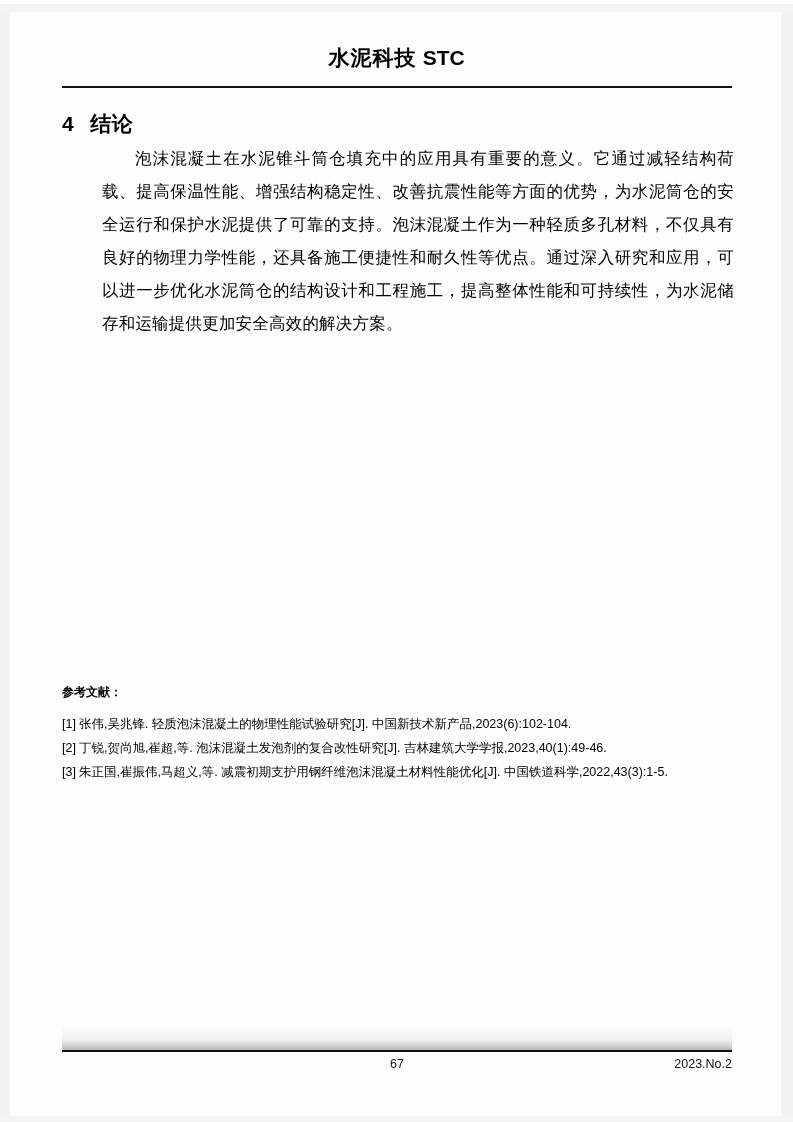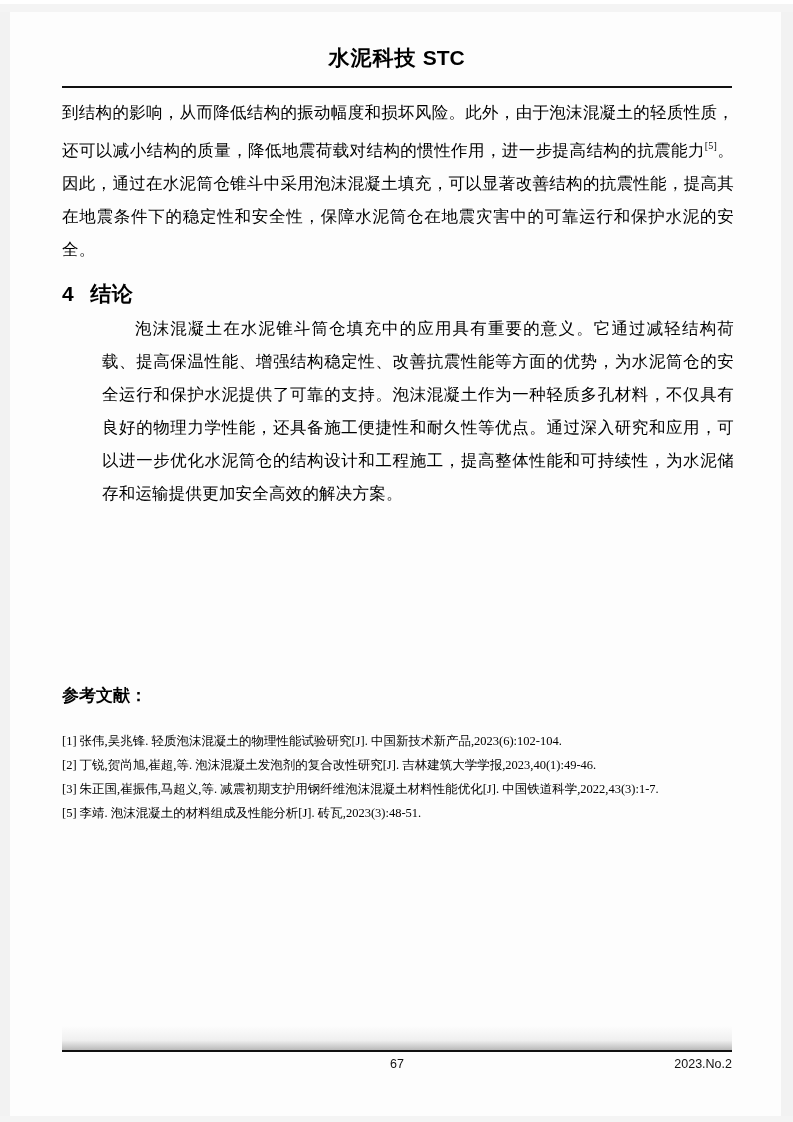--- a/index.html
+++ b/index.html
@@ -109,29 +109,29 @@
     margin-right: 16px;
   }
 
   .refs {
     position: absolute;
     left: 62px;
     top: 680px;
     width: 680px;
   }
   .refs-title {
-    font-size: 17px;
+    font-size: 12px;
     font-weight: bold;
     font-family: Liberation Mono, monospace;
-    margin-bottom: 23px;
+    margin-bottom: 12px;
   }
   .ref-item {
     font-size: 12.5px;
     line-height: 22px;
-    font-family: Liberation Serif, serif;
+    font-family: Liberation Sans, sans-serif;
     text-align: justify;
     margin-bottom: 2px;
   }
   .ref-item .tag {
     margin-right: 3px;
   }
 
   .footer-rule {
     position: absolute;
     left: 62px;
@@ -181,44 +181,40 @@
   <div class="page-edge-bottom"></div>
 
   <div class="header">
     <span>水泥科技</span>
     <span class="stc">STC</span>
   </div>
   <div class="header-rule"></div>
 
   <div class="content">
 
-    <p class="body-text"><span>到结构的影响，从而降低结构的振动幅度和损坏风险。此外，由于泡沫混凝土的轻质性质，还可以减小结构的质量，降低地震荷载对结构的惯性作用，进一步提高结构的抗震能力</span><sup>[5]</sup><span>。因此，通过在水泥筒仓锥斗中采用泡沫混凝土填充，可以显著改善结构的抗震性能，提高其在地震条件下的稳定性和安全性，保障水泥筒仓在地震灾害中的可靠运行和保护水泥的安全。</span></p>
 
     <h2 class="section-heading">
       <span class="num">4</span><span>结论</span>
     </h2>
 
     <p class="body-text indent">泡沫混凝土在水泥锥斗筒仓填充中的应用具有重要的意义。它通过减轻结构荷载、提高保温性能、增强结构稳定性、改善抗震性能等方面的优势，为水泥筒仓的安全运行和保护水泥提供了可靠的支持。泡沫混凝土作为一种轻质多孔材料，不仅具有良好的物理力学性能，还具备施工便捷性和耐久性等优点。通过深入研究和应用，可以进一步优化水泥筒仓的结构设计和工程施工，提高整体性能和可持续性，为水泥储存和运输提供更加安全高效的解决方案。</p>
 
   </div>
 
   <div class="refs">
     <div class="refs-title">参考文献：</div>
 
     <div class="ref-item">
       <span class="tag">[1]</span><span>张伟,吴兆锋. 轻质泡沫混凝土的物理性能试验研究[J]. 中国新技术新产品,2023(6):102-104.</span>
     </div>
     <div class="ref-item">
       <span class="tag">[2]</span><span>丁锐,贺尚旭,崔超,等. 泡沫混凝土发泡剂的复合改性研究[J]. 吉林建筑大学学报,2023,40(1):49-46.</span>
     </div>
     <div class="ref-item">
-      <span class="tag">[3]</span><span>朱正国,崔振伟,马超义,等. 减震初期支护用钢纤维泡沫混凝土材料性能优化[J]. 中国铁道科学,2022,43(3):1-7.</span>
-    </div>
-    <div class="ref-item">
-      <span class="tag">[5]</span><span>李靖. 泡沫混凝土的材料组成及性能分析[J]. 砖瓦,2023(3):48-51.</span>
+      <span class="tag">[3]</span><span>朱正国,崔振伟,马超义,等. 减震初期支护用钢纤维泡沫混凝土材料性能优化[J]. 中国铁道科学,2022,43(3):1-5.</span>
     </div>
   </div>
 
   <div class="footer-shade"></div>
   <div class="footer-rule"></div>
   <div class="footer">
     <span class="page-num">67</span>
     <span class="issue">2023.No.2</span>
   </div>
 

